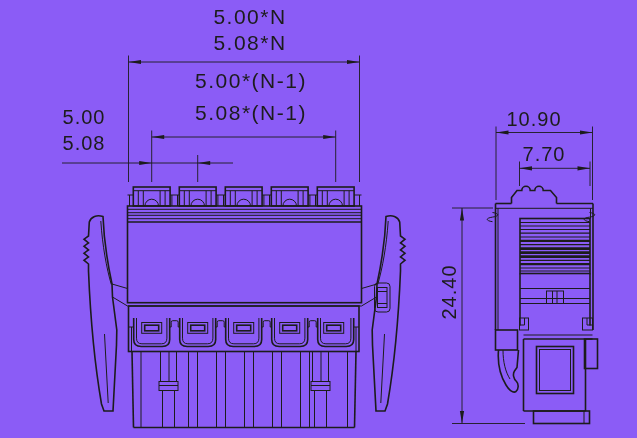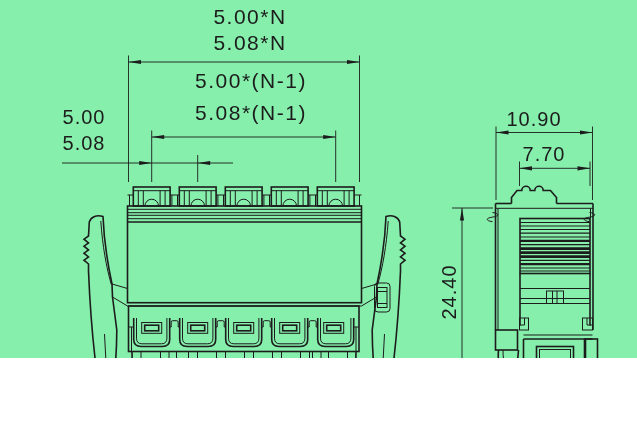--- a/index.html
+++ b/index.html
@@ -1,16 +1,16 @@
 <!DOCTYPE html>
 <html><head>
 <meta charset="utf-8">
 <style>
   html,body{margin:0;padding:0;background:#ffffff;}
-  .canvas{position:relative;width:637px;height:358px;background:#86efac;overflow:hidden;}
+  .canvas{position:relative;width:637px;height:438px;background:#8b5cf6;overflow:hidden;}
   svg{display:block;}
   .ln{stroke:#1c1c1c;stroke-width:1;fill:none;}
   .ln2{stroke:#1c1c1c;stroke-width:1.6;fill:none;}
   .lnD{stroke:#1c1c1c;stroke-width:0.9;fill:none;}
   .arrow{fill:#1c1c1c;stroke:none;}
   .dim-text{font-family:"Liberation Sans",sans-serif;font-size:21px;letter-spacing:1.5px;fill:#1c1c1c;}
   .dim-text-sm{font-family:"Liberation Sans",sans-serif;font-size:20px;letter-spacing:1px;fill:#1c1c1c;}
 </style>
 </head>
 <body>

